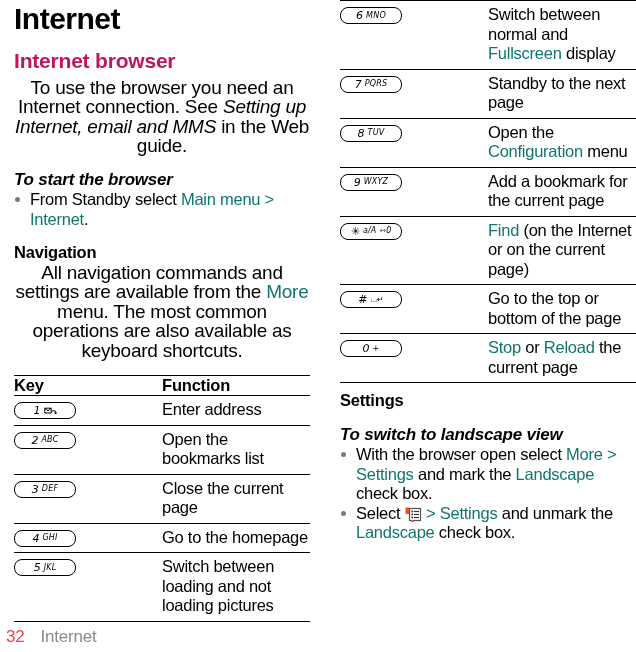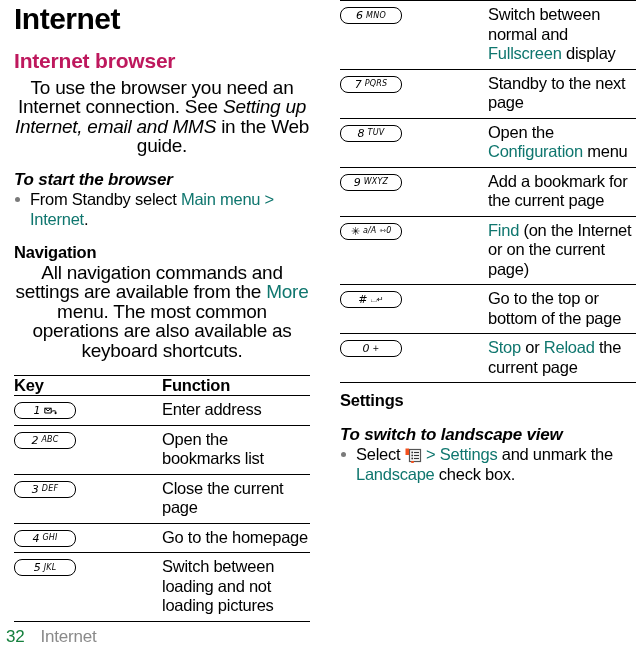--- a/index.html
+++ b/index.html
@@ -160,21 +160,21 @@
     height: 15px;
     position: relative;
   }
   .footer {
     position: absolute;
     left: 6px;
     bottom: 5px;
     font-size: 17px;
     letter-spacing: -0.2px;
   }
-  .footer .pgnum { font-weight: normal; color: #15803d; }
+  .footer .pgnum { font-weight: normal; color: #ef4444; }
   .footer .pgname { color: #8a8a8a; margin-left: 16px; }
 </style>
 </head>
 <body>
 
 <div class="page">
 
   <div class="col col-left">
 
     <h1 class="doc-title">Internet</h1>
@@ -357,20 +357,21 @@
               <div class="rule thin"></div>
             </td>
           </tr>
         </tbody>
     </table>
 
     <div class="sub-head-plain" style="margin-top:8px">Settings</div>
 
     <div class="sub-head">To switch to landscape view</div>
 
+    <p class="bullet"><span class="dot"></span><span>With the browser open select </span><span class="o">More &gt; Settings</span><span> and mark the </span><span class="o">Landscape</span><span> check box.</span></p>
 
 
     <p class="bullet"><span class="dot"></span><span>Select </span><span class="menuicon"><svg width="17" height="15" viewBox="0 0 17 15">
             <rect x="4.5" y="1.5" width="11" height="12" fill="#ffffff" stroke="#555555" stroke-width="1.2"></rect>
             <rect x="6.4" y="3.6" width="1.7" height="1.7" fill="#333333"></rect>
             <rect x="6.4" y="6.6" width="1.7" height="1.7" fill="#333333"></rect>
             <rect x="6.4" y="9.6" width="1.7" height="1.7" fill="#333333"></rect>
             <rect x="9" y="3.9" width="5" height="1.2" fill="#333333"></rect>
             <rect x="9" y="6.9" width="5" height="1.2" fill="#333333"></rect>
             <rect x="9" y="9.9" width="5" height="1.2" fill="#333333"></rect>

